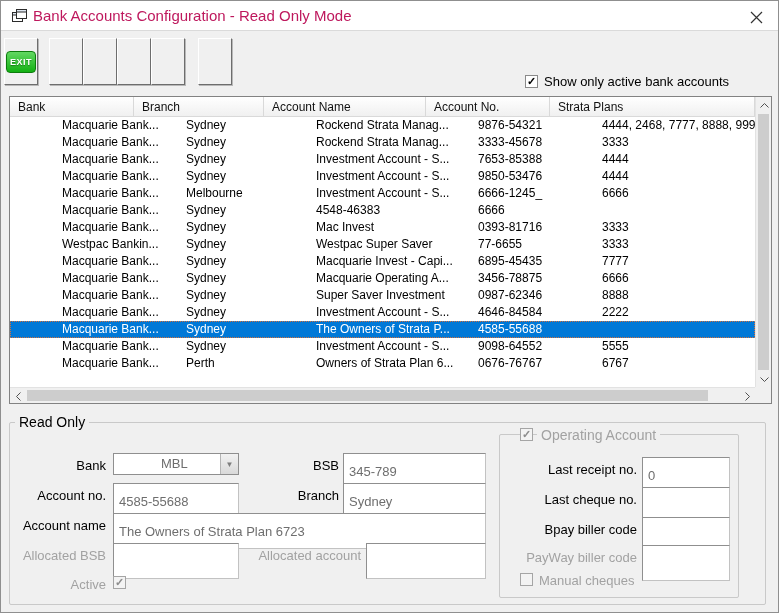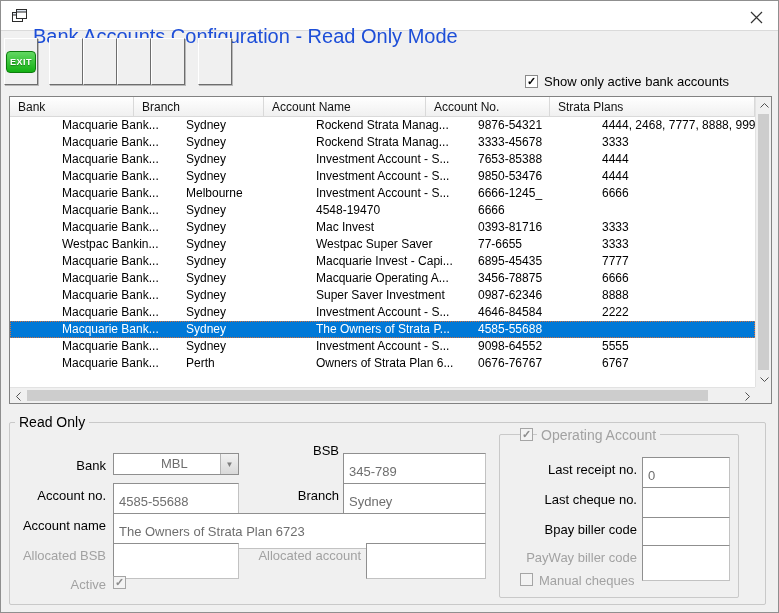--- a/index.html
+++ b/index.html
@@ -5,21 +5,21 @@
   * { margin:0; padding:0; box-sizing:border-box; }
   html,body { background:#e8e8e8; }
   .window {
     position:relative; width:779px; height:613px;
     background:#f0f0f0; border:1px solid #8f8f8f; overflow:hidden;
     font-family:"Liberation Sans", sans-serif; color:#000;
   }
   
   .titlebar { position:absolute; left:0; top:0; width:100%; height:30px; background:#ffffff; border-bottom:1px solid #dadada; }
   .title-icon { position:absolute; left:10px; top:7px; width:16px; height:16px; }
-  .title-text { position:absolute; left:32px; top:24px; font-size:20px; color:#1d4ed8; white-space:nowrap; }
+  .title-text { position:absolute; left:32px; top:6px; font-size:15px; color:#be185d; white-space:nowrap; }
   .close-btn { position:absolute; right:11px; top:5px; width:22px; height:22px; display:flex; align-items:center; justify-content:center; cursor:pointer; }
   
   .tbtn {
     position:absolute; top:37px; height:47px; background:#f0f0f0;
     border:1px solid; border-color:#ffffff #6d6d6d #6d6d6d #ffffff;
     box-shadow:1px 1px 0 rgba(80,80,80,.35);
     display:flex; align-items:center; justify-content:center; padding:16px; cursor:pointer;
   }
   #btn-exit { left:3px; width:34px; }
   .exit-badge {
@@ -189,21 +189,21 @@
         <div class="grid-row">
           <div class="cell">Macquarie Bank...</div>
           <div class="cell">Melbourne</div>
           <div class="cell">Investment Account - S...</div>
           <div class="cell">6666-1245_</div>
           <div class="cell">6666</div>
         </div>
         <div class="grid-row">
           <div class="cell">Macquarie Bank...</div>
           <div class="cell">Sydney</div>
-          <div class="cell">4548-19470</div>
+          <div class="cell">4548-46383</div>
           <div class="cell">6666</div>
         </div>
         <div class="grid-row">
           <div class="cell">Macquarie Bank...</div>
           <div class="cell">Sydney</div>
           <div class="cell">Mac Invest</div>
           <div class="cell">0393-81716</div>
           <div class="cell">3333</div>
         </div>
         <div class="grid-row">
@@ -293,21 +293,21 @@
   </div>
 
   <div class="groupbox" id="group-readonly"></div>
   <span class="group-label" id="readonly-label">Read Only</span>
 
   <span class="flabel" style="left:20px; top:457px; width:85px;">Bank</span>
   <div class="combo" style="left:112px; top:452px; width:126px;">
     <span class="combo-value">MBL</span>
     <span class="combo-arrow">▼</span>
   </div>
-  <span class="flabel" style="left:250px; top:442px; width:88px;">BSB</span>
+  <span class="flabel" style="left:250px; top:457px; width:88px;">BSB</span>
   <input class="field" style="left: 342px; top: 452px; width: 143px;" readonly="" value="345-789">
 
   <span class="flabel" style="left:20px; top:487px; width:85px;">Account no.</span>
   <input class="field" style="left: 112px; top: 482px; width: 126px;" readonly="" value="4585-55688">
   <span class="flabel" style="left:250px; top:487px; width:88px;">Branch</span>
   <input class="field" style="left: 342px; top: 482px; width: 143px;" readonly="" value="Sydney">
 
   <span class="flabel" style="left:14px; top:517px; width:91px;">Account name</span>
   <input class="field" style="left: 112px; top: 512px; width: 373px;" readonly="" value="The Owners of Strata Plan 6723">
 

